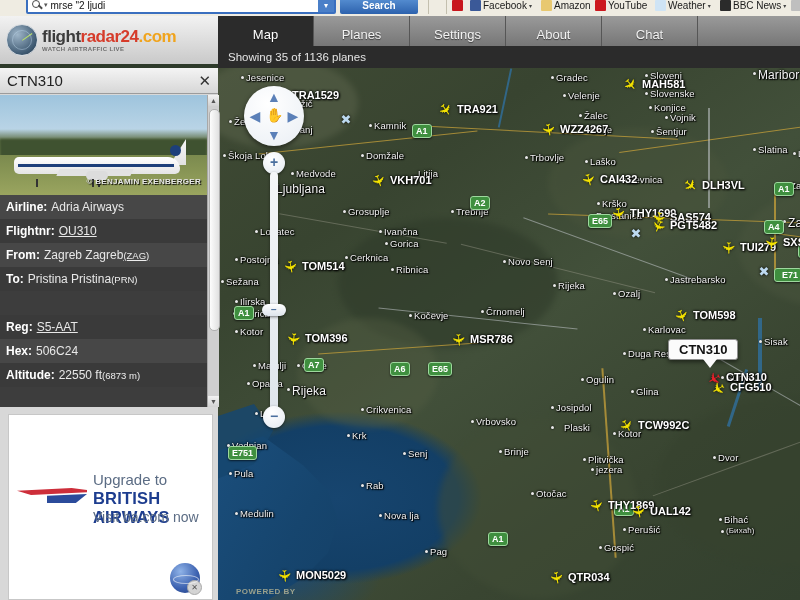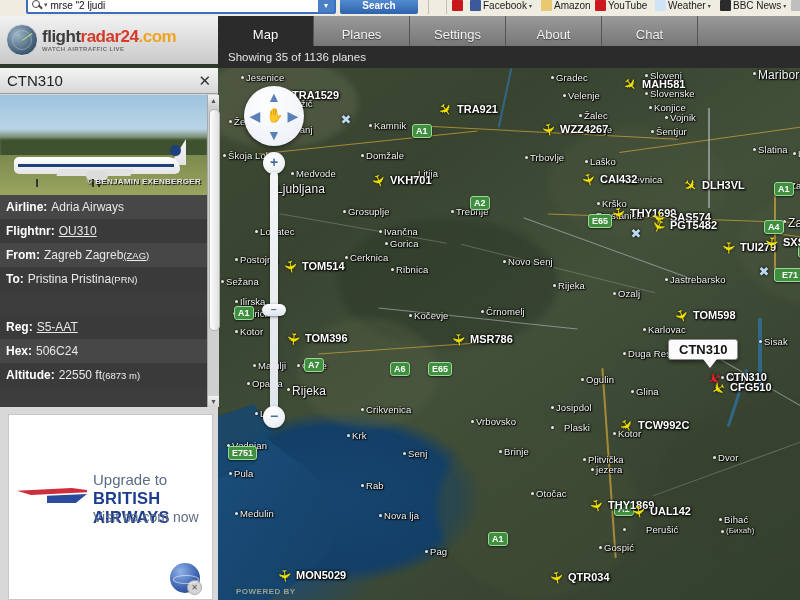--- a/index.html
+++ b/index.html
@@ -563,21 +563,21 @@
       <div class="place" style="left: 318px; top: 420px;">Otočac</div>
       <div class="place-dot" style="left: 313px; top: 424px;"></div>
       <div class="place" style="left: 22px; top: 440px;">Medulin</div>
       <div class="place-dot" style="left: 17px; top: 444px;"></div>
       <div class="place" style="left: 166px; top: 442px;">Nova lja</div>
       <div class="place-dot" style="left: 161px; top: 446px;"></div>
       <div class="place" style="left: 506px; top: 446px;">Bihać</div>
       <div class="place-dot" style="left: 501px; top: 450px;"></div>
       <div class="place cyr" style="left: 508px; top: 458px;">(Бихаћ)</div>
       <div class="place-dot" style="left: 503px; top: 462px;"></div>
-      <div class="place" style="left: 428px; top: 456px;">Perušić</div>
+      <div class="place" style="left: 410px; top: 456px;">Perušić</div>
       <div class="place-dot" style="left: 405px; top: 460px;"></div>
       <div class="place" style="left: 212px; top: 478px;">Pag</div>
       <div class="place-dot" style="left: 207px; top: 482px;"></div>
       <div class="place" style="left: 386px; top: 474px;">Gospić</div>
       <div class="place-dot" style="left: 381px; top: 478px;"></div>
     </div>
   <div id="shields">
       <div class="shield" style="left: 194px; top: 56px;">A1</div>
       <div class="shield" style="left: 16px; top: 238px;">A1</div>
       <div class="shield" style="left: 252px; top: 128px;">A2</div>

